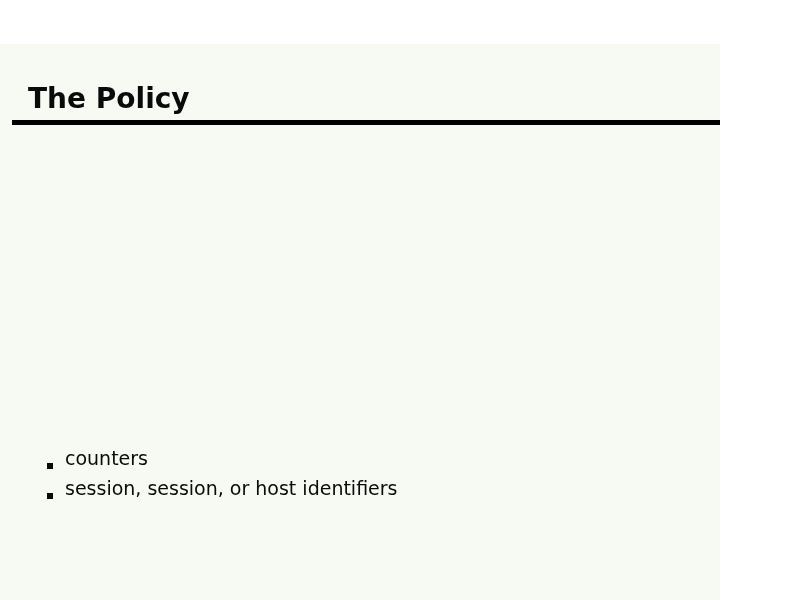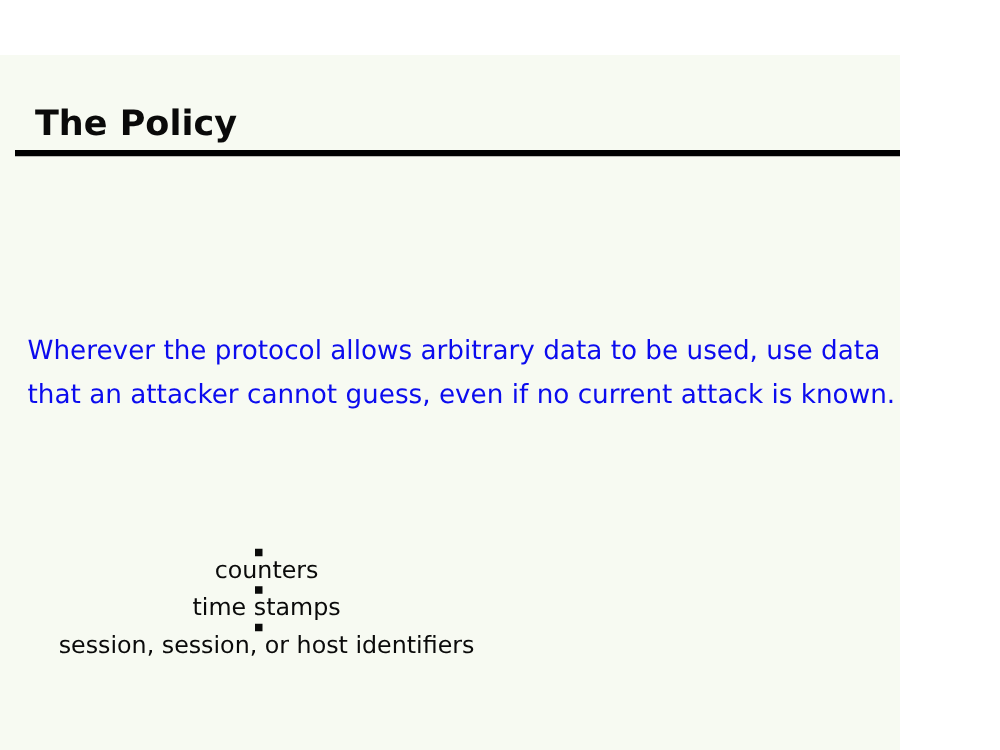--- a/index.html
+++ b/index.html
@@ -59,55 +59,48 @@
     left: 47px;
     top: 395px;
     margin: 0;
     padding: 0;
     list-style: none;
     font-size: 19px;
     color: var(--text, #000000);
   }
   .targets-list li {
     display: flex;
-    align-items: center;
+    align-items: flex-end;
     height: 30px;
     white-space: nowrap;
-    flex-direction: column;
   }
   .bullet-square {
     display: inline-block;
     flex: none;
     width: 6px;
     height: 6px;
     margin-right: 12px;
     background: var(--text, #000000);
   }
 </style>
 </head>
 <body>
 
 <div class="slide">
 
   <h1 class="title">The Policy</h1>
 
   <div class="title-rule"></div>
 
-  <p class="policy">Wherever the protocol allows arbitrary data to be used, use data
-that an attacker cannot guess, even if no current attack is known.</p>
 
 
   <ul class="targets-list">
     <li>
       <span class="bullet-square"></span>
       <span>counters</span>
-    </li>
-    <li>
-      <span class="bullet-square"></span>
-      <span>time stamps</span>
     </li>
     <li>
       <span class="bullet-square"></span>
       <span>session, session, or host identifiers</span>
     </li>
   </ul>
 
 </div>
 
 </body></html>

